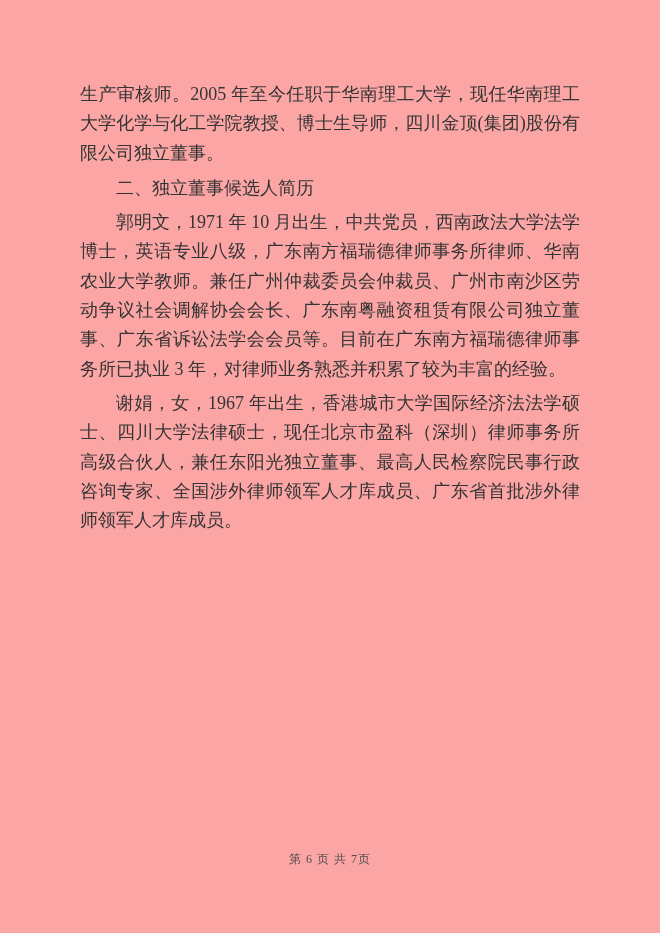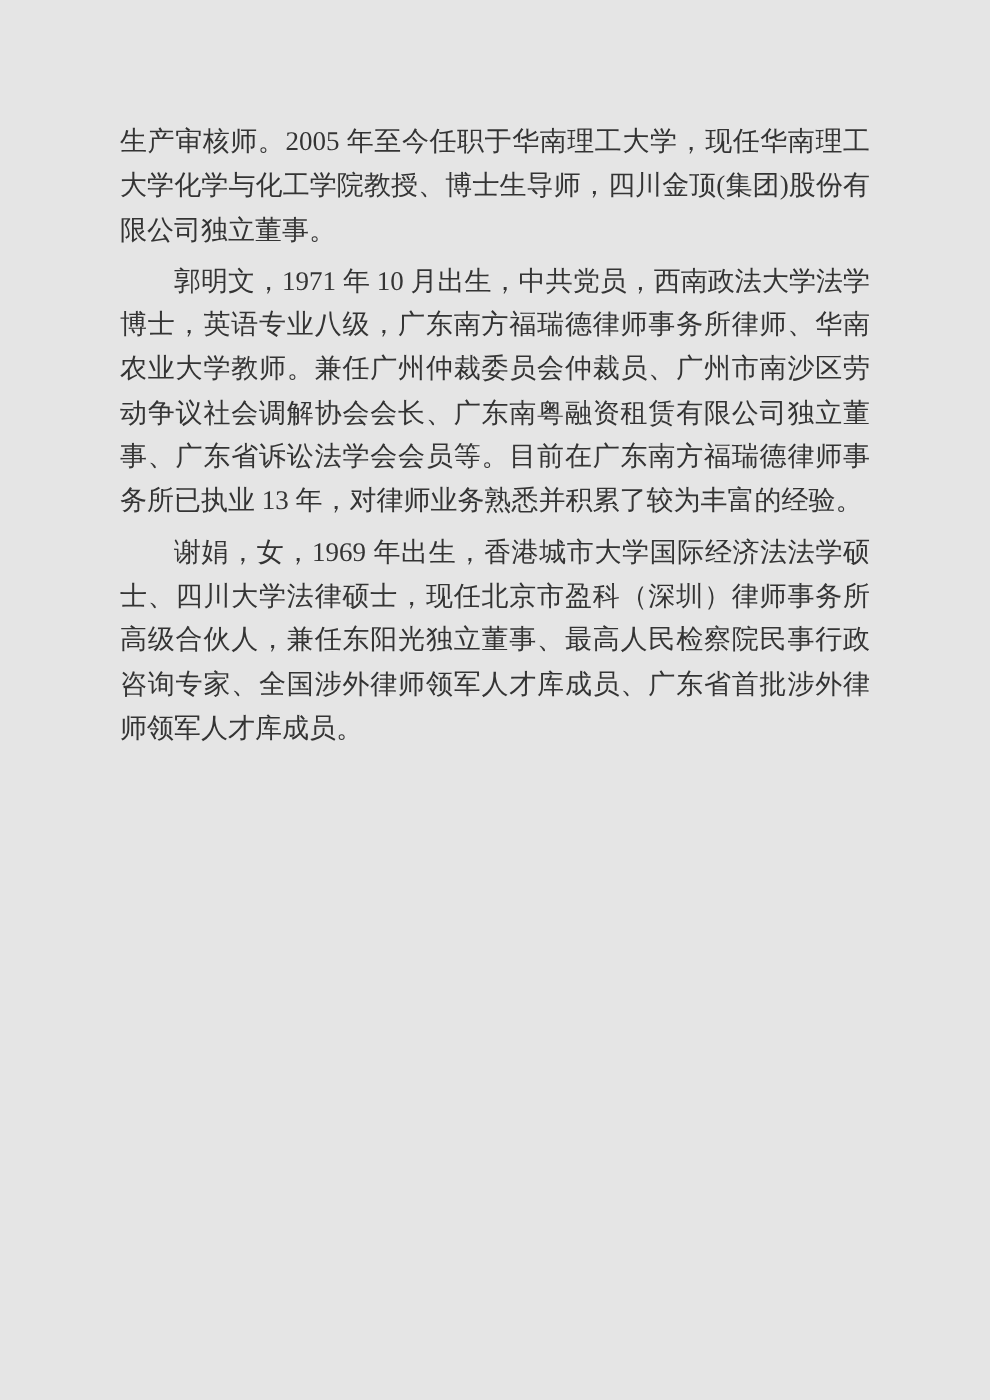--- a/index.html
+++ b/index.html
@@ -4,21 +4,21 @@
 <style>
   html, body {
     margin: 0;
     padding: 0;
     background: #ffffff;
   }
   .page {
     position: relative;
     width: 660px;
     height: 933px;
-    background: #e5e5e5;
+    background: #fca5a5;
     font-family: "Liberation Serif", "DejaVu Serif", serif;
     color: #343434;
     overflow: hidden;
   }
   .content {
     position: absolute;
     left: 80px;
     top: 80px;
     width: 500px;
     font-size: 18px;
@@ -50,16 +50,18 @@
     letter-spacing: 1px;
     color: #4d4d4d;
   }
 </style>
 </head>
 <body>
 
 <div class="page">
   <div class="content">
     <p class="para">生产审核师。2005 年至今任职于华南理工大学，现任华南理工大学化学与化工学院教授、博士生导师，四川金顶(集团)股份有限公司独立董事。</p>
-    <p class="para indent">郭明文，1971 年 10 月出生，中共党员，西南政法大学法学博士，英语专业八级，广东南方福瑞德律师事务所律师、华南农业大学教师。兼任广州仲裁委员会仲裁员、广州市南沙区劳动争议社会调解协会会长、广东南粤融资租赁有限公司独立董事、广东省诉讼法学会会员等。目前在广东南方福瑞德律师事务所已执业 13 年，对律师业务熟悉并积累了较为丰富的经验。</p>
-    <p class="para indent">谢娟，女，1969 年出生，香港城市大学国际经济法法学硕士、四川大学法律硕士，现任北京市盈科（深圳）律师事务所高级合伙人，兼任东阳光独立董事、最高人民检察院民事行政咨询专家、全国涉外律师领军人才库成员、广东省首批涉外律师领军人才库成员。</p>
+    <h2 class="heading">二、独立董事候选人简历</h2>
+    <p class="para indent">郭明文，1971 年 10 月出生，中共党员，西南政法大学法学博士，英语专业八级，广东南方福瑞德律师事务所律师、华南农业大学教师。兼任广州仲裁委员会仲裁员、广州市南沙区劳动争议社会调解协会会长、广东南粤融资租赁有限公司独立董事、广东省诉讼法学会会员等。目前在广东南方福瑞德律师事务所已执业 3 年，对律师业务熟悉并积累了较为丰富的经验。</p>
+    <p class="para indent">谢娟，女，1967 年出生，香港城市大学国际经济法法学硕士、四川大学法律硕士，现任北京市盈科（深圳）律师事务所高级合伙人，兼任东阳光独立董事、最高人民检察院民事行政咨询专家、全国涉外律师领军人才库成员、广东省首批涉外律师领军人才库成员。</p>
   </div>
+  <div class="footer">第 6 页 共 7页</div>
 </div>
 
 </body></html>

